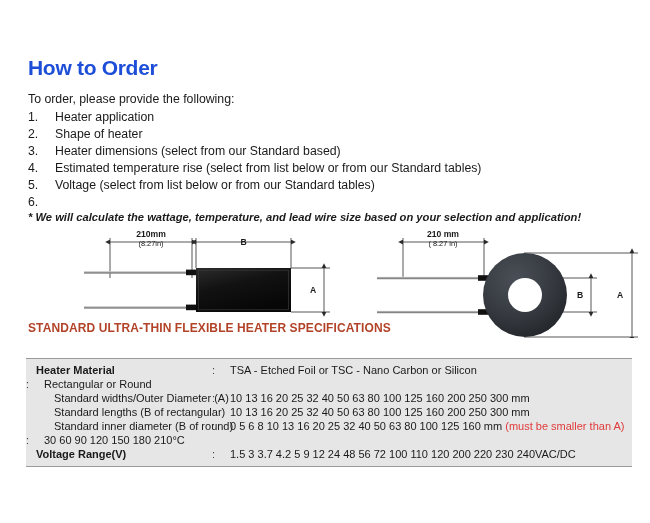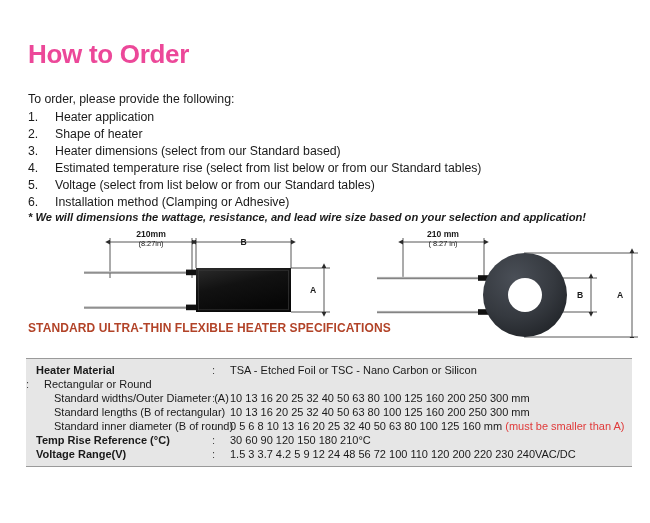--- a/index.html
+++ b/index.html
@@ -13,25 +13,25 @@
     position: relative;
     font-family: "Liberation Sans", sans-serif;
     color: #1a1a1a;
     overflow: hidden;
   }
 
   
   .page-title {
     position: absolute;
     left: 28px;
-    top: 41px;
-    font-size: 26px;
+    top: 57px;
+    font-size: 21px;
     font-weight: bold;
     letter-spacing: -0.3px;
-    color: #ec4899;
+    color: #1d4ed8;
     line-height: 1;
   }
 
   
   .intro {
     position: absolute;
     left: 28px;
     top: 92px;
     font-size: 12.3px;
     line-height: 1.15;
@@ -148,25 +148,24 @@
   <div class="order-row">
     <span class="order-num">4.</span>
     <span class="order-text">Estimated temperature rise (select from list below or from our Standard tables)</span>
   </div>
   <div class="order-row">
     <span class="order-num">5.</span>
     <span class="order-text">Voltage (select from list below or from our Standard tables)</span>
   </div>
   <div class="order-row">
     <span class="order-num">6.</span>
-    <span class="order-text">Installation method (Clamping or Adhesive)</span>
   </div>
 </div>
 
-<div class="order-note">* We will dimensions the wattage, resistance, and lead wire size based on your selection and application!</div>
+<div class="order-note">* We will calculate the wattage, temperature, and lead wire size based on your selection and application!</div>
 
 <div class="figure">
   <svg width="580" height="110" viewBox="0 0 580 110" xmlns="http://www.w3.org/2000/svg">
     <defs>
       <marker id="arrL" markerWidth="7" markerHeight="7" refX="6" refY="3" orient="auto">
         <path d="M6,0 L0,3 L6,6 z" fill="#2b2b2b"></path>
       </marker>
       <marker id="arrR" markerWidth="7" markerHeight="7" refX="1" refY="3" orient="auto">
         <path d="M1,0 L7,3 L1,6 z" fill="#2b2b2b"></path>
       </marker>
@@ -286,21 +285,20 @@
     <span class="spec-value">10  13  16  20  25  32  40  50  63  80  100  125  160  200  250 300 mm</span>
   </div>
 
   <div class="spec-row sub">
     <span class="spec-label">Standard inner diameter (B of round)</span>
     <span class="spec-colon">:</span>
     <span class="spec-value"><span>0  5  6  8  10  13  16  20  25  32  40  50  63  80  100  125  160 mm </span><span class="spec-note">(must be smaller than A)</span></span>
   </div>
 
   <div class="spec-row">
-    <span class="spec-label">Temp Rise Reference (°C)</span>
     <span class="spec-colon">:</span>
     <span class="spec-value">30  60  90  120  150  180  210°C</span>
   </div>
 
   <div class="spec-row">
     <span class="spec-label">Voltage Range(V)</span>
     <span class="spec-colon">:</span>
     <span class="spec-value">1.5  3  3.7  4.2  5  9  12  24  48  56  72  100  110  120  200  220  230  240VAC/DC</span>
   </div>
 

